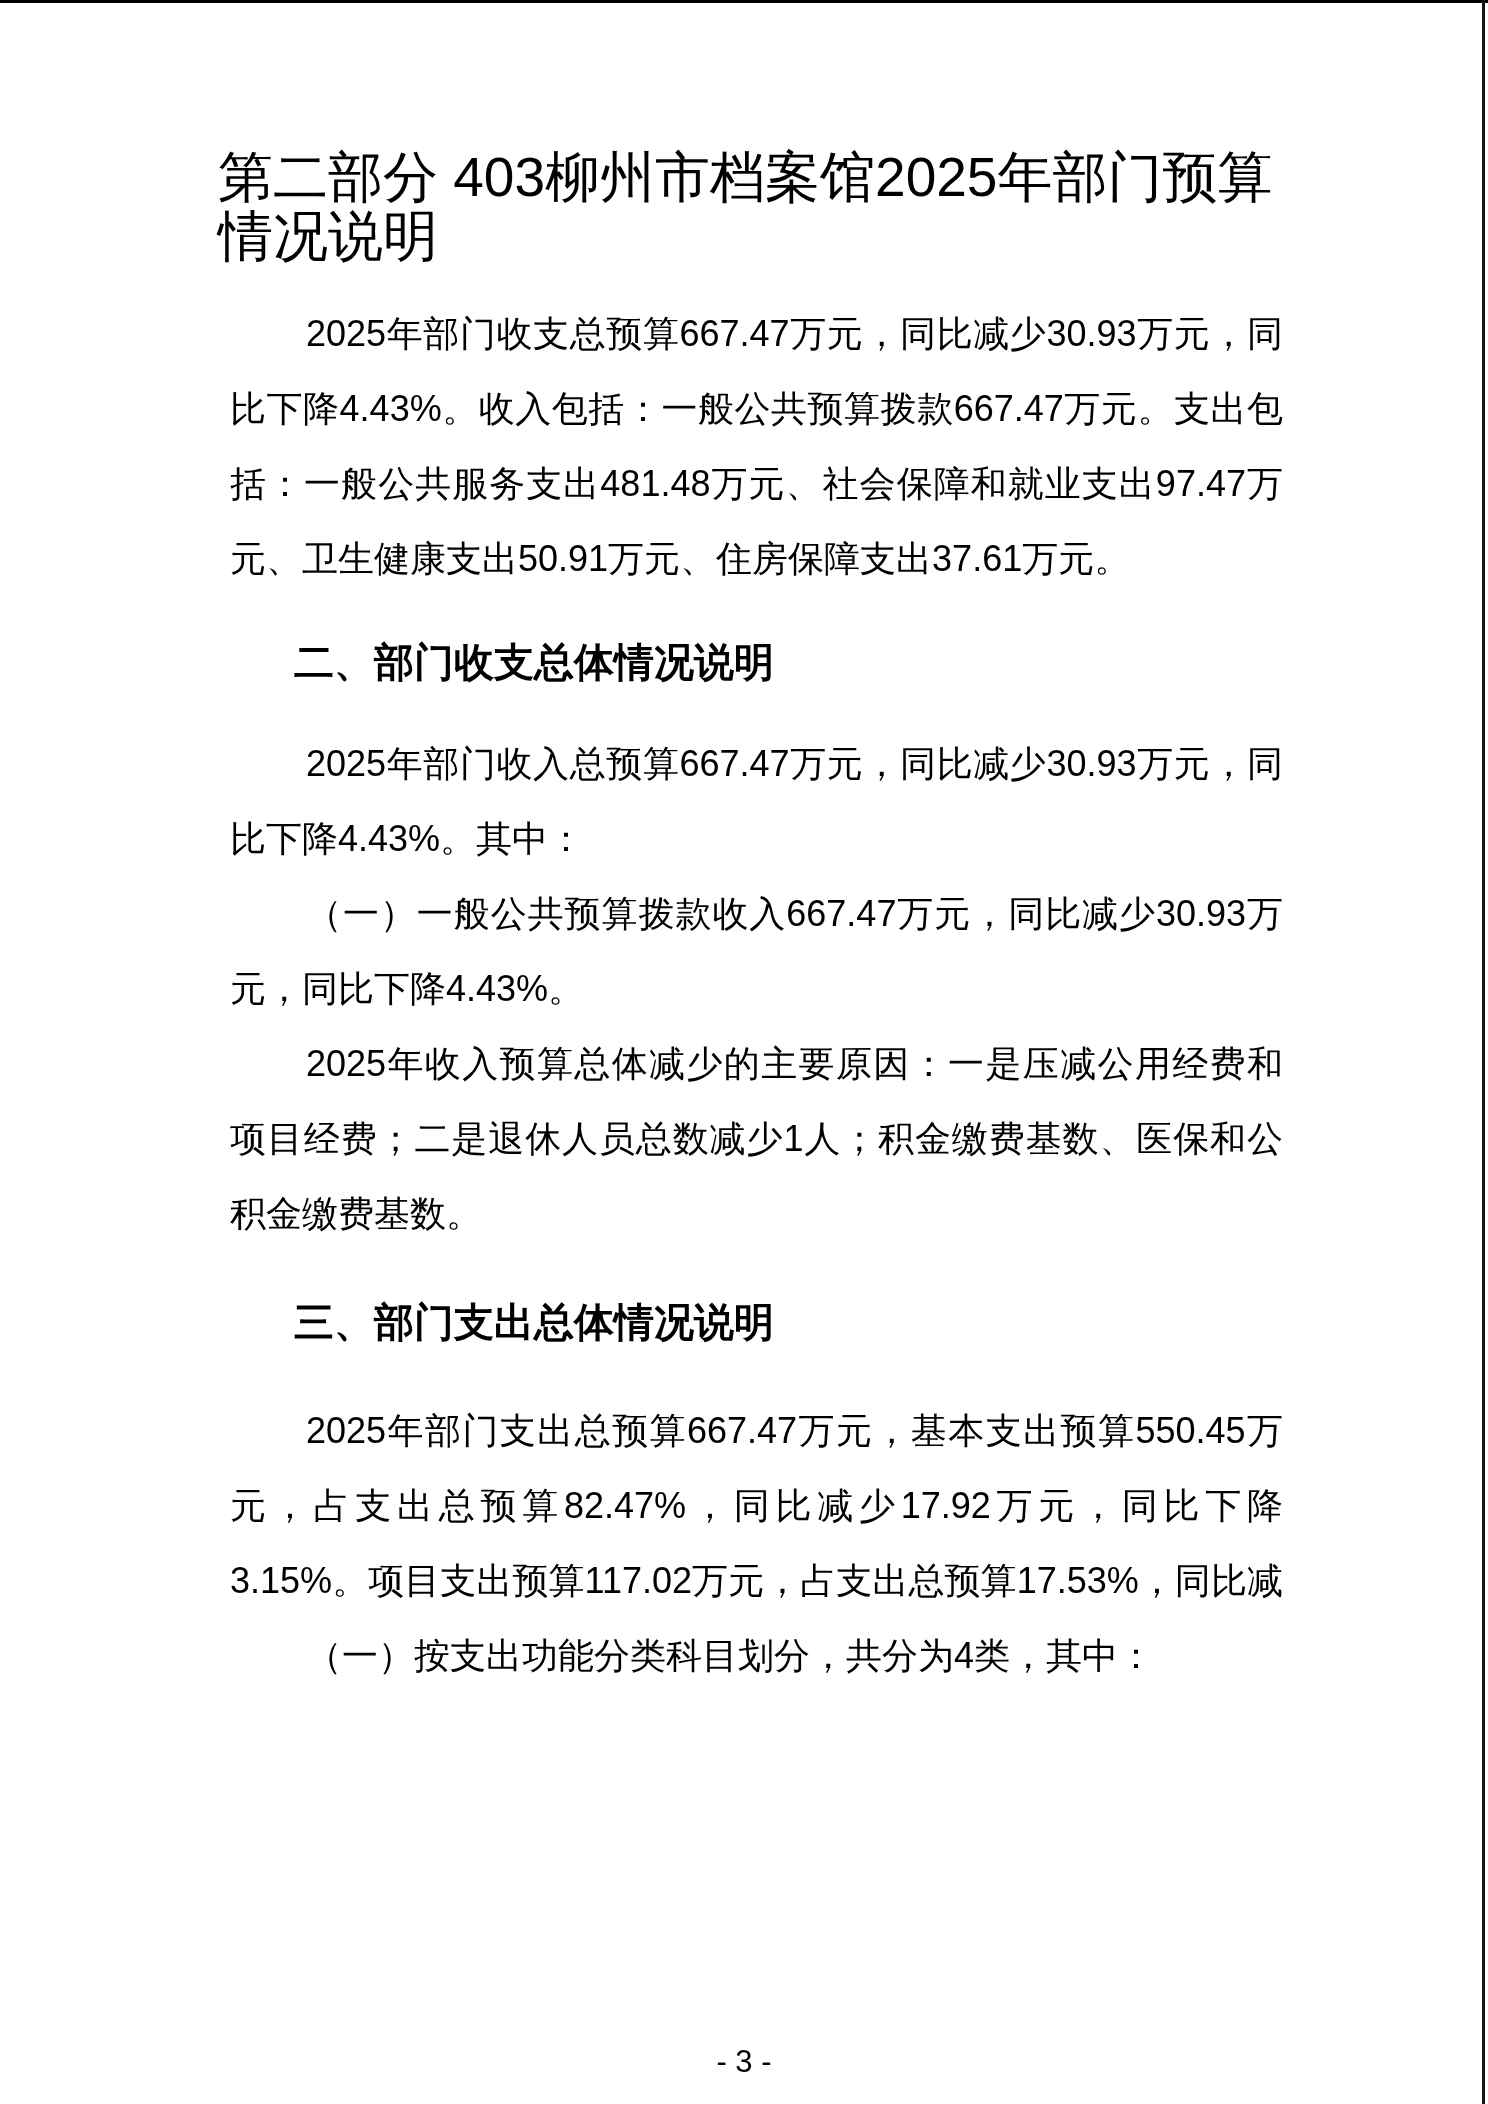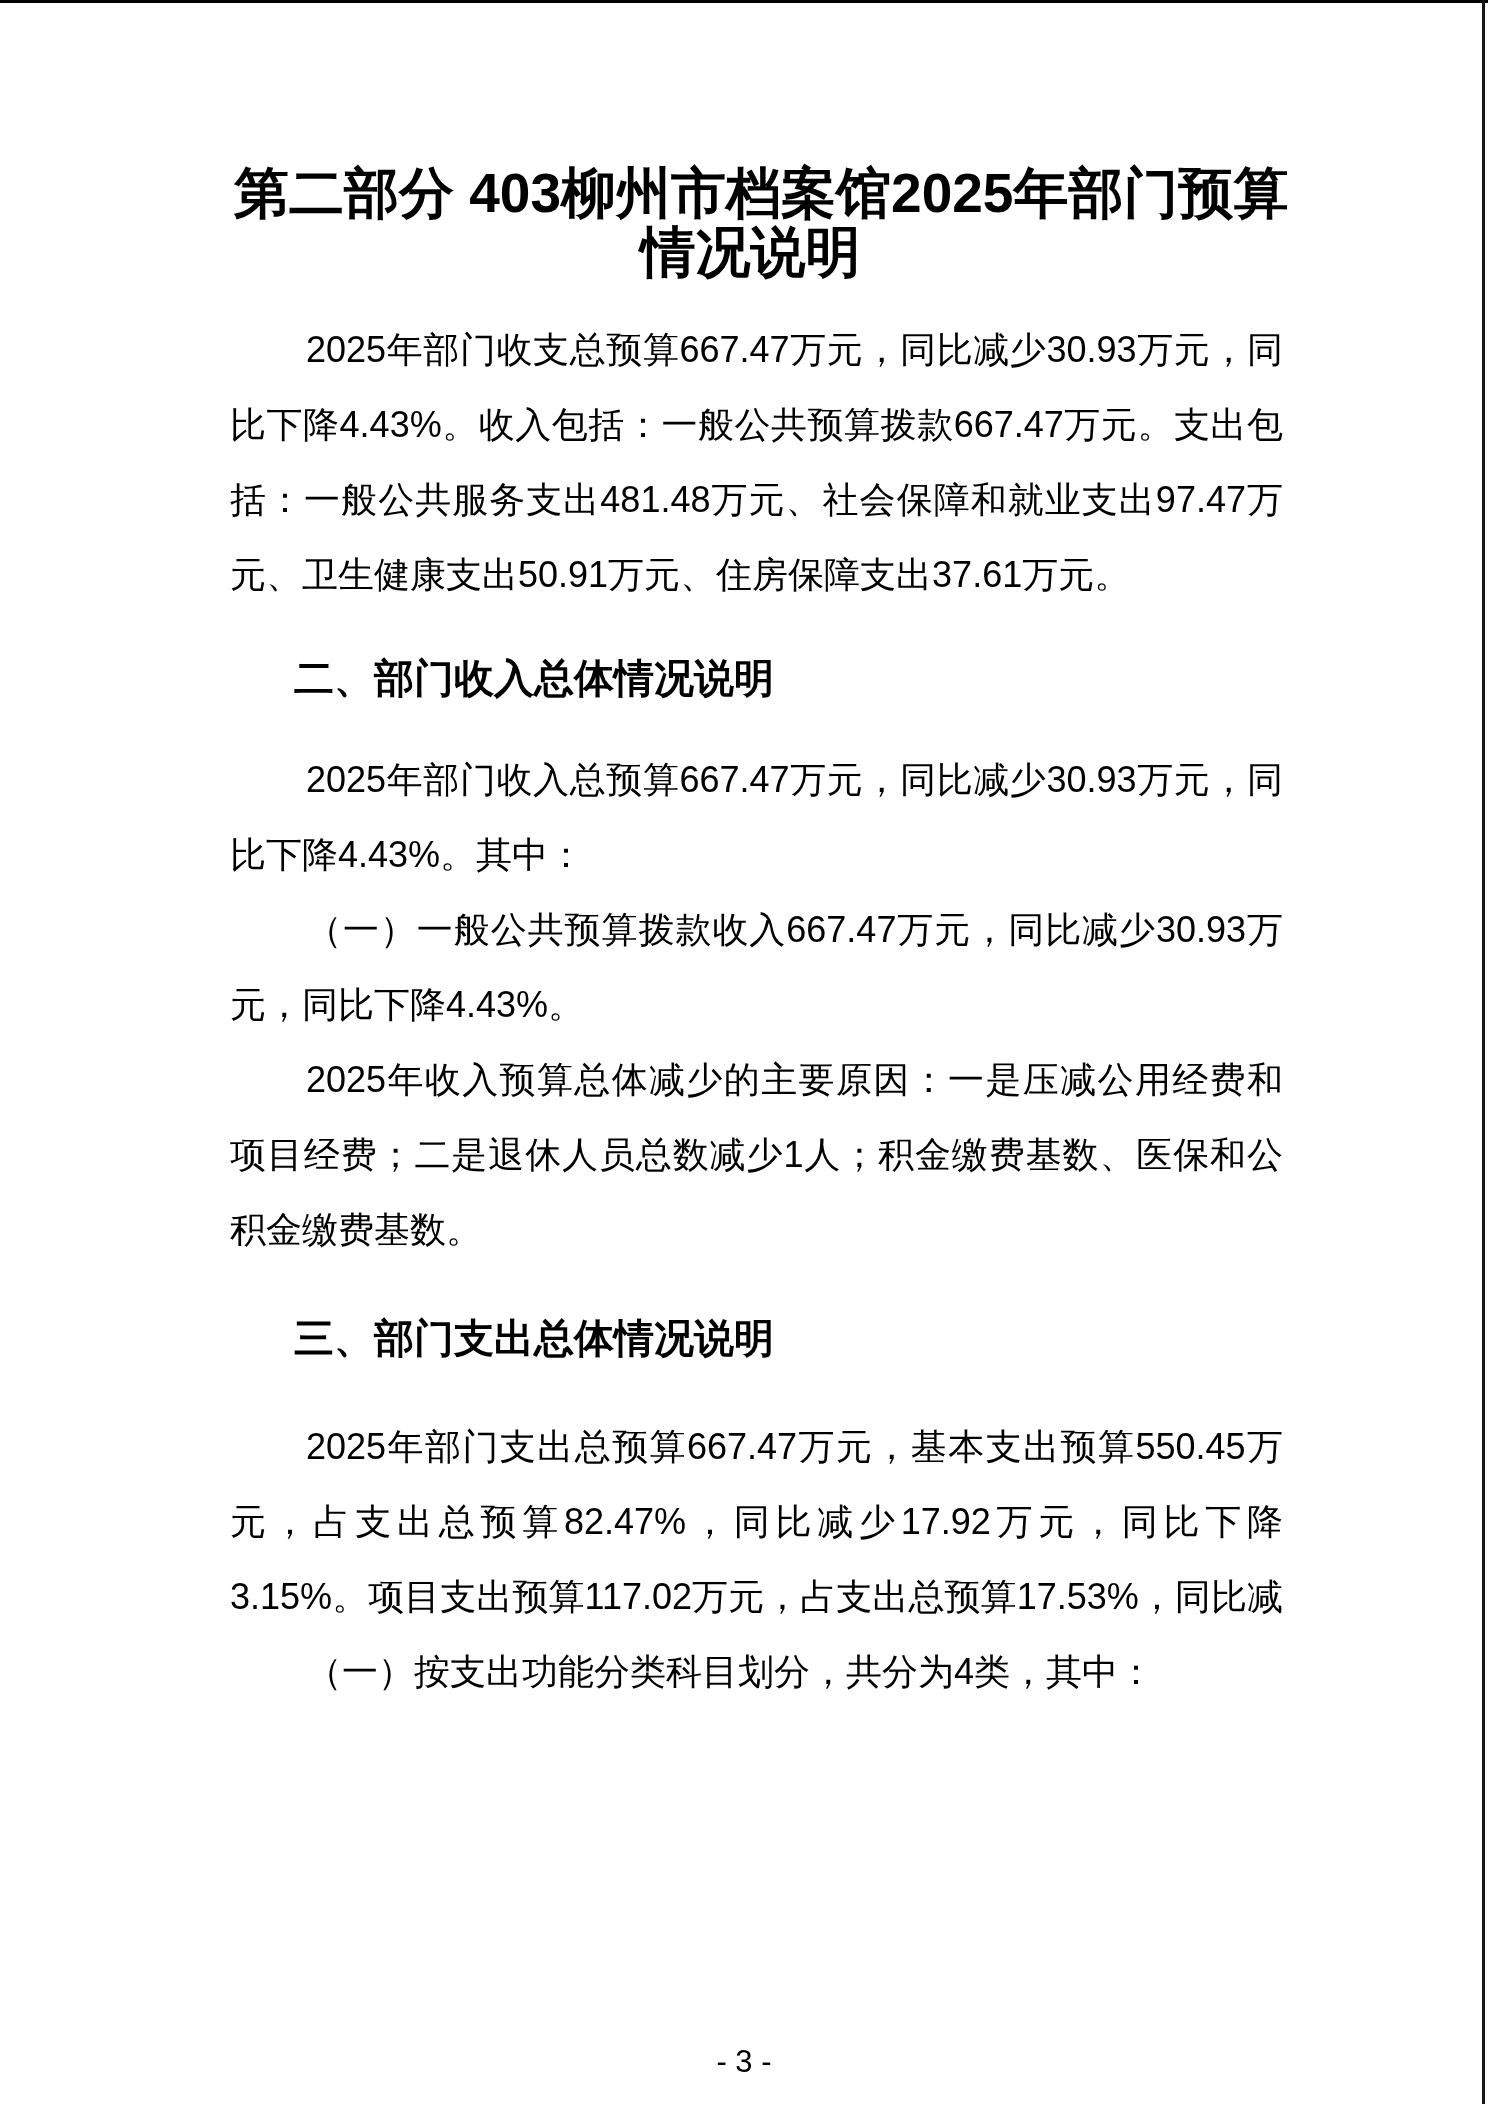--- a/index.html
+++ b/index.html
@@ -29,24 +29,24 @@
     background: #151515;
   }
   .content {
     position: absolute;
     left: 218px;
     top: 0;
     width: 1065px;
     padding-top: 148px;
   }
   .title {
-    margin: 16px;
+    margin: 0;
     font-size: 55px;
-    font-weight: bold;
-    text-align: center;
+    font-weight: normal;
+    text-align: left;
   }
   .title-line {
     height: 59px;
     line-height: 59px;
     white-space: nowrap;
   }
   .heading {
     font-size: 40px;
     font-weight: bold;
     height: 75px;
@@ -102,21 +102,21 @@
     </h1>
 
 
     <div class="para gap-30">
       <div class="line indent">2025年部门收支总预算667.47万元，同比减少30.93万元，同</div>
       <div class="line">比下降4.43%。收入包括：一般公共预算拨款667.47万元。支出包</div>
       <div class="line">括：一般公共服务支出481.48万元、社会保障和就业支出97.47万</div>
       <div class="line last">元、卫生健康支出50.91万元、住房保障支出37.61万元。</div>
     </div>
 
-    <div class="heading gap-29">二、部门收入总体情况说明</div>
+    <div class="heading gap-29">二、部门收支总体情况说明</div>
 
     <div class="para gap-26">
       <div class="line indent">2025年部门收入总预算667.47万元，同比减少30.93万元，同</div>
       <div class="line last">比下降4.43%。其中：</div>
     </div>
 
     <div class="para">
       <div class="line indent">（一）一般公共预算拨款收入667.47万元，同比减少30.93万</div>
       <div class="line last">元，同比下降4.43%。</div>
     </div>

